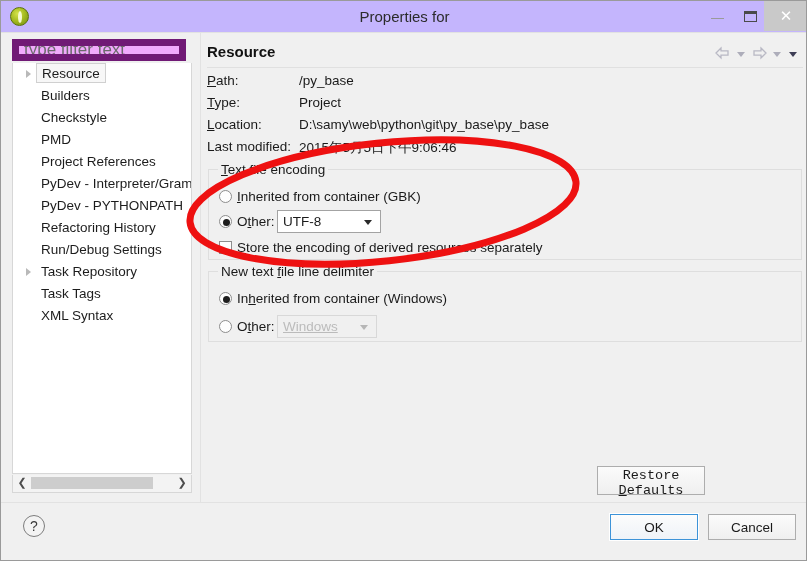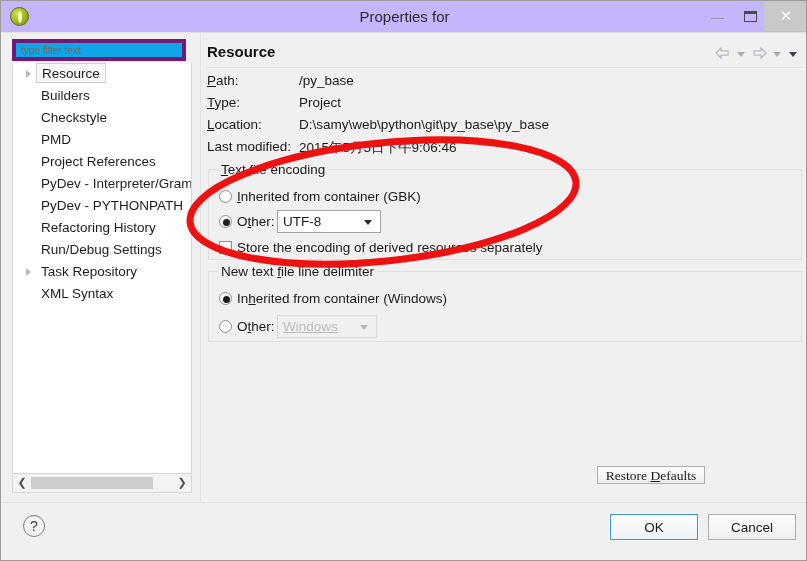--- a/index.html
+++ b/index.html
@@ -73,24 +73,24 @@
   #btn-close .glyph {
     position: absolute; left: 0; top: 0; width: 44px; height: 30px;
     line-height: 29px; text-align: center;
     font-size: 15px; color: #ffffff;
   }
 
   
   #filter-input {
     position: absolute; left: 11px; top: 38px;
     width: 174px; height: 22px;
-    border: 4px solid #701a75;
-    background: #0ea5e9;
+    border: 7px solid #701a75;
+    background: #f0abfc;
     font-family: "Liberation Sans", sans-serif;
-    font-size: 10px;
+    font-size: 17px;
     color: #4e4e4e;
     padding: 0 5px;
     outline: none;
   }
   #filter-input::placeholder { color: #6a6a6a; opacity: 1; }
 
   #tree-panel {
     position: absolute; left: 11px; top: 62px;
     width: 180px; height: 411px;
     background: #ffffff;
@@ -258,26 +258,26 @@
   .combo-caret.disabled { border-top-color: #b6b6b6; }
   select.combo.disabled {
     background: #f0f0f0;
     border-color: #cfcfcf;
     color: #a6a6a6;
   }
 
   
   .btn {
     position: absolute;
-    font-family: Liberation Serif, serif;
+    font-family: Liberation Mono, monospace;
     font-size: 13.5px;
     color: #1a1a1a;
     background: linear-gradient(#fbfbfb, #efefef);
     border: 1px solid #adadad;
-    height: 18px;
+    height: 29px;
     cursor: default;
   }
   #btn-restore { right: 103px; top: 433px; width: 108px; }
   #btn-apply   { right: 6px;   top: 433px; width: 90px; }
 
   
   #footer {
     position: absolute; left: 0; top: 501px;
     width: 805px; height: 58px;
     background: #f0f0f0;
@@ -369,20 +369,23 @@
     </div>
     <div class="tree-item">
       <span>Refactoring History</span>
     </div>
     <div class="tree-item">
       <span>Run/Debug Settings</span>
     </div>
     <div class="tree-item">
       <span class="twisty"></span>
       <span>Task Repository</span>
+    </div>
+    <div class="tree-item">
+      <span>Task Tags</span>
     </div>
     <div class="tree-item">
       <span>XML Syntax</span>
     </div>
   </div>
 
   <div id="tree-hscroll">
     <span class="arrow left">❮</span>
     <span class="thumb"></span>
     <span class="arrow right">❯</span>

